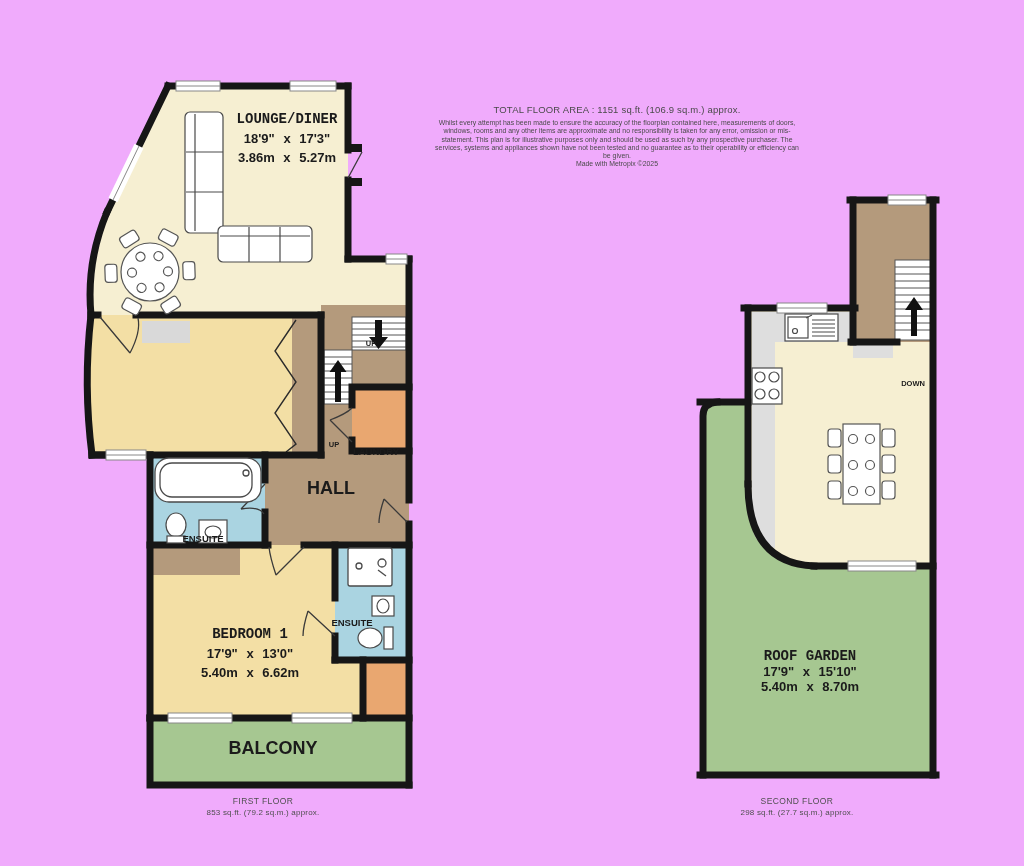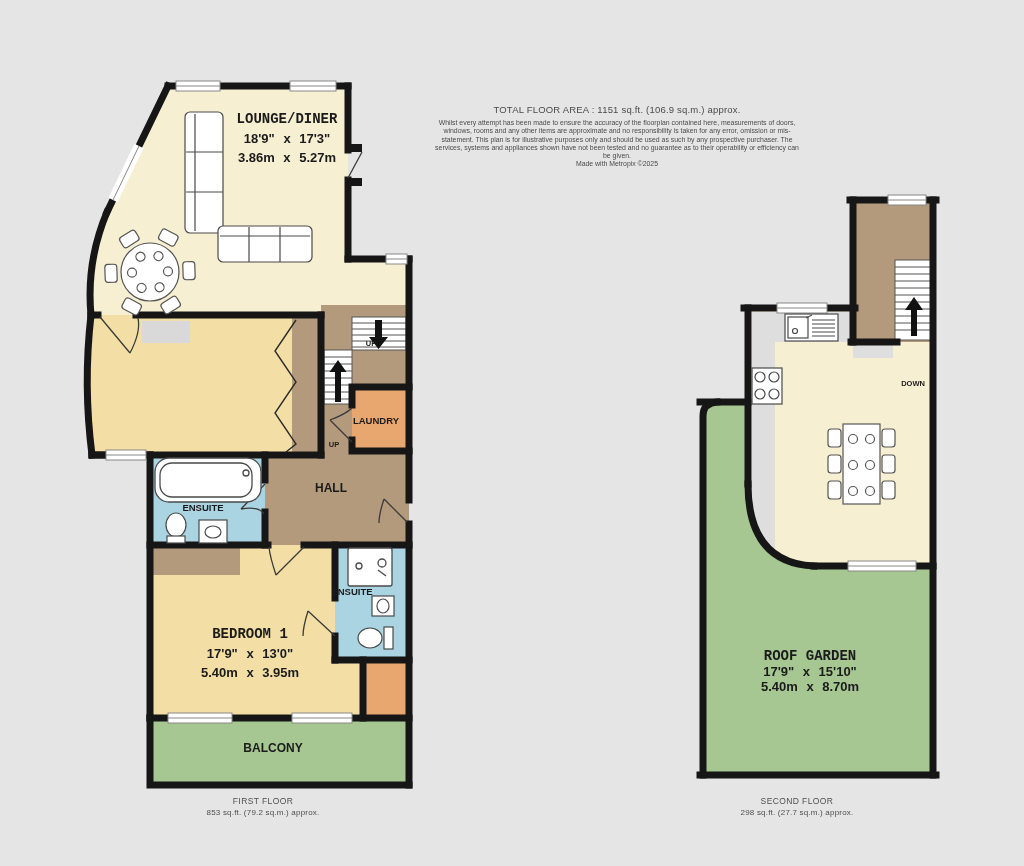--- a/index.html
+++ b/index.html
@@ -1,24 +1,24 @@
 <!DOCTYPE html>
 <html><head>
 <meta charset="utf-8">
 <style>
   html,body{margin:0;padding:0;background:#fff;}
-  #canvas{position:relative;width:1024px;height:866px;background:#e5e5e5;overflow:hidden;
+  #canvas{position:relative;width:1024px;height:866px;background:#f0abfc;overflow:hidden;
           font-family:"Liberation Sans", sans-serif;}
   #plan-svg{position:absolute;left:0;top:0;}
   .lbl{position:absolute;transform:translate(-50%,-50%);text-align:center;color:#1b1b1b;
        font-weight:bold;white-space:nowrap;line-height:19px;}
   .lbl .nm{font-size:14px;display:block;font-family:Liberation Mono, monospace;}
   .lbl .dim{font-size:13px;display:block;word-spacing:5px;}
-  .lbl-mid{font-size:12px;text-align:center;}
-  .lbl-sm{font-size:9.5px;line-height:10px;}
+  .lbl-mid{font-size:18px;text-align:center;}
+  .lbl-sm{font-size:9.5px;line-height:10px;margin-top:31px;}
   .lbl-tiny{font-size:7.5px;line-height:8px;font-weight:bold;margin-top:33px;}
   .caption{position:absolute;transform:translate(-50%,0);text-align:center;color:#4f4f4f;
            font-size:8.5px;line-height:11px;letter-spacing:.4px;font-weight:normal;white-space:nowrap;}
   .caption .c2{font-size:8px;letter-spacing:.2px;}
   #disclaimer{position:absolute;left:617px;top:104px;transform:translate(-50%,0);width:372px;
               text-align:center;color:#4a4a4a;}
   #disclaimer .t{font-size:9.5px;margin-bottom:4px;letter-spacing:.2px;}
   #disclaimer .b{font-size:6.9px;line-height:8.3px;}
   #disclaimer .c{font-size:6.9px;line-height:8.3px;}
 </style>
@@ -290,21 +290,21 @@
   </div>
 
   <div class="lbl" style="left:287px;top:138px">
     <span class="nm">LOUNGE/DINER</span>
     <span class="dim">18'9" x 17'3"</span>
     <span class="dim">3.86m x 5.27m</span>
   </div>
   <div class="lbl" style="left:250px;top:653px">
     <span class="nm">BEDROOM 1</span>
     <span class="dim">17'9" x 13'0"</span>
-    <span class="dim">5.40m x 3.95m</span>
+    <span class="dim">5.40m x 6.62m</span>
   </div>
   <div class="lbl lbl-sm" style="left:203px;top:508px">ENSUITE</div>
   <div class="lbl lbl-mid" style="left:331px;top:488px">HALL</div>
   <div class="lbl lbl-sm" style="left:376px;top:421px">LAUNDRY</div>
   <div class="lbl lbl-sm" style="left:352px;top:592px">ENSUITE</div>
   <div class="lbl lbl-mid" style="left:273px;top:748px">BALCONY</div>
   <div class="lbl lbl-tiny" style="left:371px;top:311px">UP</div>
   <div class="lbl lbl-tiny" style="left:334px;top:412px">UP</div>
 
   <div class="lbl" style="left:810px;top:671px;line-height:15px">

